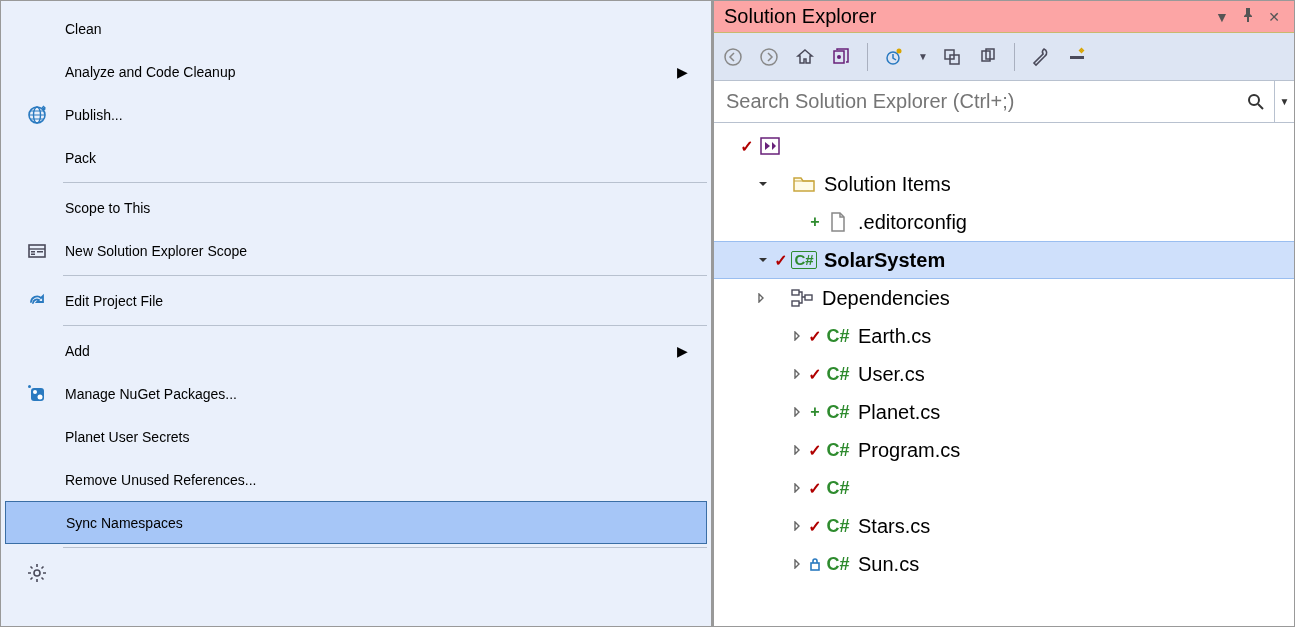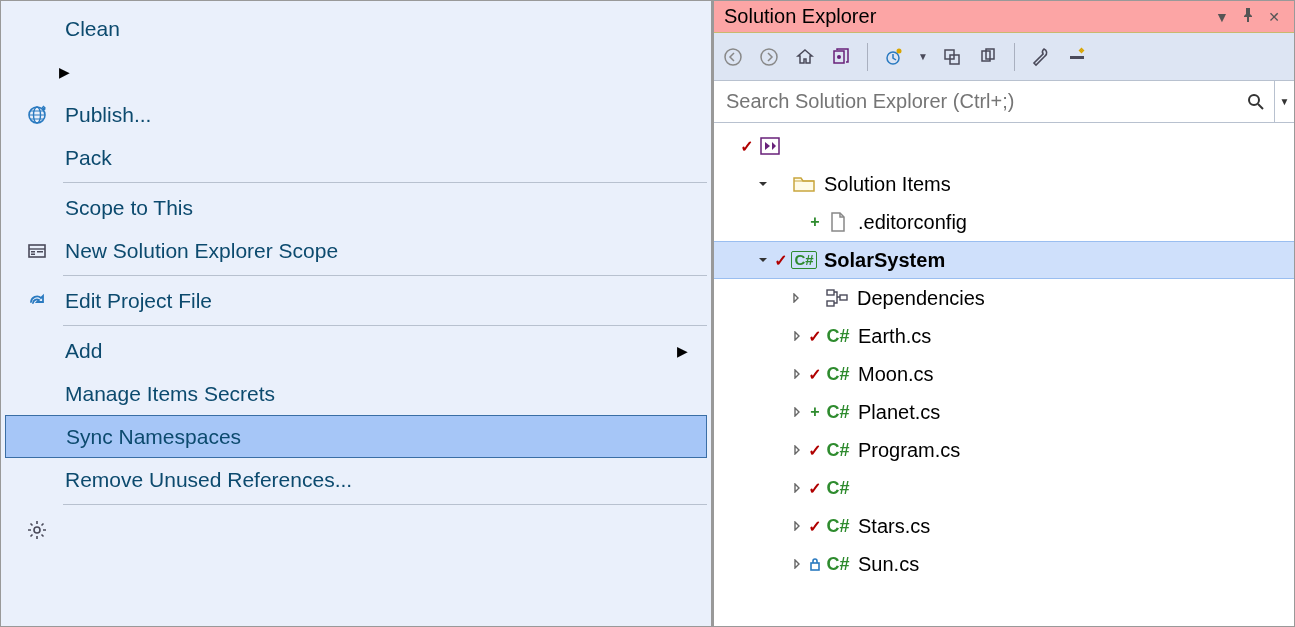--- a/index.html
+++ b/index.html
@@ -33,22 +33,22 @@
   }
   .menu-icon {
     width: 44px;
     display: flex;
     align-items: center;
     justify-content: center;
   }
   .menu-label {
     flex: 1;
     padding-left: 6px;
-    font-size: 21px;
-    color: #0c4a6e;
+    font-size: 14px;
+    color: #000000;
   }
   .menu-arrow {
     width: 20px;
     color: #000;
     font-size: 14px;
   }
   .menu-sep {
     height: 1px;
     background: #b8c1cf;
     margin: 3px 0 3px 58px;
@@ -191,20 +191,21 @@
 <body>
 
 <div class="context-menu" id="context-menu">
     <div class="menu-item">
       <div class="menu-icon"></div>
       <div class="menu-label">Clean</div>
       <div class="menu-arrow"></div>
     </div>
     <div class="menu-item">
       <div class="menu-icon"></div>
+      <div class="menu-label">Analyze and Code Cleanup</div>
       <div class="menu-arrow">▶</div>
     </div>
     <div class="menu-item">
       <div class="menu-icon">
         <svg width="22" height="22" viewBox="0 0 22 22">
           <circle cx="11" cy="11" r="8" fill="none" stroke="#2a7ac0" stroke-width="1.6"></circle>
           <ellipse cx="11" cy="11" rx="3.5" ry="8" fill="none" stroke="#2a7ac0" stroke-width="1.4"></ellipse>
           <path d="M3 11h16M4 7h14M4 15h14" stroke="#2a7ac0" stroke-width="1.2"></path>
           <path d="M16 3l3 3" stroke="#2a7ac0" stroke-width="1.6"></path>
           <path d="M19 3l-3 3" stroke="none"></path>
@@ -248,32 +249,44 @@
       <div class="menu-label">Edit Project File</div>
       <div class="menu-arrow"></div>
     </div>
     <div class="menu-sep"></div>
     <div class="menu-item">
       <div class="menu-icon"></div>
       <div class="menu-label">Add</div>
       <div class="menu-arrow">▶</div>
     </div>
     <div class="menu-item">
-      <div class="menu-icon"></div>
-      <div class="menu-label">Manage Items Secrets</div>
+      <div class="menu-icon">
+        <svg width="22" height="22" viewBox="0 0 22 22">
+          <rect x="5" y="5" width="13" height="13" rx="3" fill="#2a7ac0"></rect>
+          <circle cx="9" cy="9" r="2" fill="#fff"></circle>
+          <circle cx="14" cy="14" r="2.5" fill="#fff"></circle>
+          <circle cx="3.5" cy="3.5" r="1.5" fill="#2a7ac0"></circle>
+        </svg>
+      </div>
+      <div class="menu-label">Manage NuGet Packages...</div>
+      <div class="menu-arrow"></div>
+    </div>
+    <div class="menu-item">
+      <div class="menu-icon"></div>
+      <div class="menu-label">Planet User Secrets</div>
+      <div class="menu-arrow"></div>
+    </div>
+    <div class="menu-item">
+      <div class="menu-icon"></div>
+      <div class="menu-label">Remove Unused References...</div>
       <div class="menu-arrow"></div>
     </div>
     <div class="menu-item selected">
       <div class="menu-icon"></div>
       <div class="menu-label">Sync Namespaces</div>
-      <div class="menu-arrow"></div>
-    </div>
-    <div class="menu-item">
-      <div class="menu-icon"></div>
-      <div class="menu-label">Remove Unused References...</div>
       <div class="menu-arrow"></div>
     </div>
     <div class="menu-sep"></div>
     <div class="menu-item">
       <div class="menu-icon">
         <svg width="22" height="22" viewBox="0 0 22 22">
           <circle cx="11" cy="11" r="3" fill="none" stroke="#4a4a5a" stroke-width="1.6"></circle>
           <path d="M11 2v3M11 17v3M2 11h3M17 11h3M4.5 4.5l2 2M15.5 15.5l2 2M17.5 4.5l-2 2M6.5 15.5l-2 2" stroke="#4a4a5a" stroke-width="1.6"></path>
         </svg>
       </div>
@@ -406,21 +419,21 @@
           <svg width="10" height="10" viewBox="0 0 10 10">
             <path d="M1 3l4 4 4-4z" fill="#333"></path>
           </svg>
         </div>
         <div class="status-mark check">✓</div>
         <div class="node-icon">
           <span class="cs-badge">C#</span>
         </div>
         <div class="tree-label">SolarSystem</div>
       </div>
-      <div class="tree-row" style="padding-left: 73px; text-align: right;">
+      <div class="tree-row" style="padding-left: 38px; text-align: right;">
         <div class="expander">
           <svg width="10" height="10" viewBox="0 0 10 10">
             <path d="M3 1l4 4-4 4z" fill="none" stroke="#666" stroke-width="1.4"></path>
           </svg>
         </div>
         <div class="status-mark "></div>
         <div class="node-icon">
           <svg width="24" height="20" viewBox="0 0 24 20">
             <rect x="2" y="2" width="7" height="5" fill="none" stroke="#4a4a5a" stroke-width="1.4"></rect>
             <rect x="2" y="13" width="7" height="5" fill="none" stroke="#4a4a5a" stroke-width="1.4"></rect>
@@ -445,21 +458,21 @@
       <div class="tree-row" style="padding-left: 74px;">
         <div class="expander">
           <svg width="10" height="10" viewBox="0 0 10 10">
             <path d="M3 1l4 4-4 4z" fill="none" stroke="#666" stroke-width="1.4"></path>
           </svg>
         </div>
         <div class="status-mark check">✓</div>
         <div class="node-icon">
           <span class="cs-text">C#</span>
         </div>
-        <div class="tree-label">Moon.cs</div>
+        <div class="tree-label">User.cs</div>
       </div>
       <div class="tree-row" style="padding-left: 74px;">
         <div class="expander">
           <svg width="10" height="10" viewBox="0 0 10 10">
             <path d="M3 1l4 4-4 4z" fill="none" stroke="#666" stroke-width="1.4"></path>
           </svg>
         </div>
         <div class="status-mark plus">+</div>
         <div class="node-icon">
           <span class="cs-text">C#</span>

